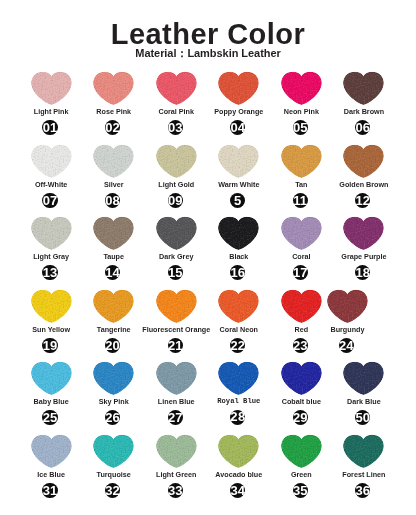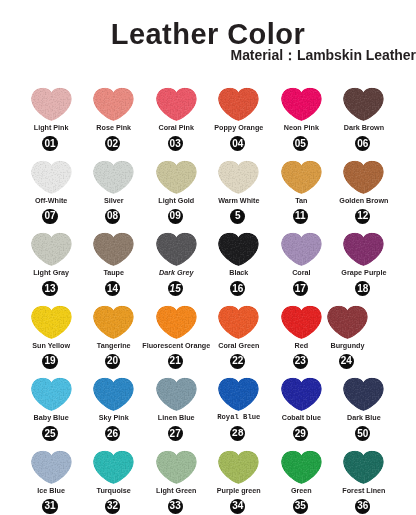--- a/index.html
+++ b/index.html
@@ -1,30 +1,30 @@
 <!DOCTYPE html>
 <html><head>
 <meta charset="utf-8">
 <style>
   html,body{margin:0;padding:0;}
   body{width:416px;height:515px;background:#fff;-webkit-font-smoothing:antialiased;
        font-family:"Liberation Sans",sans-serif;color:#231f20;overflow:hidden;}
   #page{position:relative;width:416px;height:515px;transform:translateZ(0);}
   #title{position:absolute;left:0;top:19.5px;width:416px;text-align:center;
          font-size:29px;font-weight:bold;letter-spacing:0.45px;line-height:1;}
-  #subtitle{position:absolute;left:0;top:47.7px;width:416px;text-align:right;
-            font-size:14px;font-weight:bold;line-height:1;letter-spacing:-0.05px;}
-  #grid{position:absolute;left:0;top:0;width:416px;height:443px;margin-top:16px;}
+  #subtitle{position:absolute;left:0;top:47.7px;width:416px;text-align:center;
+            font-size:11px;font-weight:bold;line-height:1;letter-spacing:-0.05px;}
+  #grid{position:absolute;left:0;top:0;width:416px;height:443px;}
   .cell{position:absolute;width:62.55px;height:73px;}
   .hw{position:absolute;left:0;top:0;width:42.9px;height:34.6px;}
   .hw svg{display:block;width:42.9px;height:34.6px;}
   .cname{position:absolute;left:-16px;top:37.1px;width:74.9px;text-align:center;
          font-size:7.2px;font-weight:bold;white-space:nowrap;line-height:1;}
   .badge{position:absolute;left:12.75px;top:49.1px;width:15.2px;height:15.2px;border-radius:50%;
-         background:#0d0d0d;color:#fff;font-size:10px;font-weight:bold;
+         background:#0d0d0d;color:#fff;font-size:13px;font-weight:bold;
          display:flex;align-items:center;justify-content:center;line-height:1;}
 </style>
 </head>
 <body>
 
 <svg width="0" height="0" style="position:absolute" aria-hidden="true">
   <defs>
     <filter id="grainD" x="0" y="0" width="100%" height="100%">
       <feTurbulence type="fractalNoise" baseFrequency="0.72" numOctaves="4" seed="11" result="t"></feTurbulence>
       <feColorMatrix in="t" type="matrix" values="0 0 0 0 0   0 0 0 0 0   0 0 0 0 0   1 0 0 0 -0.5"></feColorMatrix>
@@ -285,21 +285,21 @@
               <rect x="0" y="0" width="42.9" height="34.6" filter="url(#grainD)" opacity="0.30"></rect>
               <rect x="0" y="0" width="42.9" height="34.6" filter="url(#grainL)" opacity="0.32"></rect>
             </g>
           </svg>
         </div>
         <div class="cname">Taupe</div>
         <div class="badge">
           <span>14</span>
         </div>
       </div>
-      <div class="cell" style="left: 154.8px; top: 216.15px; font-style: italic;">
+      <div class="cell" style="left: 154.8px; top: 216.15px;">
         <div class="hw">
           <svg viewBox="0 0 42.9 34.6">
             <clipPath id="hc14">
               <path d="M21.45 4.90C19.78 1.86 16.10 0.56 12.78 0.73C9.43 0.75 5.91 1.76 3.72 4.45C1.56 6.99 0.72 10.53 1.25 13.80C1.71 17.12 3.41 20.13 5.49 22.69C7.62 25.25 10.05 27.55 12.76 29.48C15.45 31.32 18.21 33.29 21.45 34.00C24.69 33.29 27.45 31.32 30.14 29.48C32.85 27.55 35.28 25.25 37.41 22.69C39.49 20.13 41.19 17.12 41.65 13.80C42.18 10.53 41.34 6.99 39.18 4.45C36.99 1.76 33.47 0.75 30.12 0.73C26.80 0.56 23.12 1.86 21.45 4.90Z"></path>
             </clipPath>
             <g clip-path="url(#hc14)">
               <path d="M21.45 4.90C19.78 1.86 16.10 0.56 12.78 0.73C9.43 0.75 5.91 1.76 3.72 4.45C1.56 6.99 0.72 10.53 1.25 13.80C1.71 17.12 3.41 20.13 5.49 22.69C7.62 25.25 10.05 27.55 12.76 29.48C15.45 31.32 18.21 33.29 21.45 34.00C24.69 33.29 27.45 31.32 30.14 29.48C32.85 27.55 35.28 25.25 37.41 22.69C39.49 20.13 41.19 17.12 41.65 13.80C42.18 10.53 41.34 6.99 39.18 4.45C36.99 1.76 33.47 0.75 30.12 0.73C26.80 0.56 23.12 1.86 21.45 4.90Z" fill="#565558"></path>
               <rect x="0" y="0" width="42.9" height="34.6" filter="url(#grainD)" opacity="0.30"></rect>
               <rect x="0" y="0" width="42.9" height="34.6" filter="url(#grainL)" opacity="0.32"></rect>
             </g>
@@ -424,21 +424,21 @@
             <clipPath id="hc21">
               <path d="M21.45 4.90C19.78 1.86 16.10 0.56 12.78 0.73C9.43 0.75 5.91 1.76 3.72 4.45C1.56 6.99 0.72 10.53 1.25 13.80C1.71 17.12 3.41 20.13 5.49 22.69C7.62 25.25 10.05 27.55 12.76 29.48C15.45 31.32 18.21 33.29 21.45 34.00C24.69 33.29 27.45 31.32 30.14 29.48C32.85 27.55 35.28 25.25 37.41 22.69C39.49 20.13 41.19 17.12 41.65 13.80C42.18 10.53 41.34 6.99 39.18 4.45C36.99 1.76 33.47 0.75 30.12 0.73C26.80 0.56 23.12 1.86 21.45 4.90Z"></path>
             </clipPath>
             <g clip-path="url(#hc21)">
               <path d="M21.45 4.90C19.78 1.86 16.10 0.56 12.78 0.73C9.43 0.75 5.91 1.76 3.72 4.45C1.56 6.99 0.72 10.53 1.25 13.80C1.71 17.12 3.41 20.13 5.49 22.69C7.62 25.25 10.05 27.55 12.76 29.48C15.45 31.32 18.21 33.29 21.45 34.00C24.69 33.29 27.45 31.32 30.14 29.48C32.85 27.55 35.28 25.25 37.41 22.69C39.49 20.13 41.19 17.12 41.65 13.80C42.18 10.53 41.34 6.99 39.18 4.45C36.99 1.76 33.47 0.75 30.12 0.73C26.80 0.56 23.12 1.86 21.45 4.90Z" fill="#ea5a2a"></path>
               <rect x="0" y="0" width="42.9" height="34.6" filter="url(#grainD)" opacity="0.30"></rect>
               <rect x="0" y="0" width="42.9" height="34.6" filter="url(#grainL)" opacity="0.32"></rect>
             </g>
           </svg>
         </div>
-        <div class="cname">Coral Green</div>
+        <div class="cname">Coral Neon</div>
         <div class="badge">
           <span>22</span>
         </div>
       </div>
       <div class="cell" style="left: 279.9px; top: 288.65px;">
         <div class="hw">
           <svg viewBox="0 0 42.9 34.6">
             <clipPath id="hc22">
               <path d="M21.45 4.90C19.78 1.86 16.10 0.56 12.78 0.73C9.43 0.75 5.91 1.76 3.72 4.45C1.56 6.99 0.72 10.53 1.25 13.80C1.71 17.12 3.41 20.13 5.49 22.69C7.62 25.25 10.05 27.55 12.76 29.48C15.45 31.32 18.21 33.29 21.45 34.00C24.69 33.29 27.45 31.32 30.14 29.48C32.85 27.55 35.28 25.25 37.41 22.69C39.49 20.13 41.19 17.12 41.65 13.80C42.18 10.53 41.34 6.99 39.18 4.45C36.99 1.76 33.47 0.75 30.12 0.73C26.80 0.56 23.12 1.86 21.45 4.90Z"></path>
             </clipPath>
@@ -640,21 +640,21 @@
             <clipPath id="hc33">
               <path d="M21.45 4.90C19.78 1.86 16.10 0.56 12.78 0.73C9.43 0.75 5.91 1.76 3.72 4.45C1.56 6.99 0.72 10.53 1.25 13.80C1.71 17.12 3.41 20.13 5.49 22.69C7.62 25.25 10.05 27.55 12.76 29.48C15.45 31.32 18.21 33.29 21.45 34.00C24.69 33.29 27.45 31.32 30.14 29.48C32.85 27.55 35.28 25.25 37.41 22.69C39.49 20.13 41.19 17.12 41.65 13.80C42.18 10.53 41.34 6.99 39.18 4.45C36.99 1.76 33.47 0.75 30.12 0.73C26.80 0.56 23.12 1.86 21.45 4.90Z"></path>
             </clipPath>
             <g clip-path="url(#hc33)">
               <path d="M21.45 4.90C19.78 1.86 16.10 0.56 12.78 0.73C9.43 0.75 5.91 1.76 3.72 4.45C1.56 6.99 0.72 10.53 1.25 13.80C1.71 17.12 3.41 20.13 5.49 22.69C7.62 25.25 10.05 27.55 12.76 29.48C15.45 31.32 18.21 33.29 21.45 34.00C24.69 33.29 27.45 31.32 30.14 29.48C32.85 27.55 35.28 25.25 37.41 22.69C39.49 20.13 41.19 17.12 41.65 13.80C42.18 10.53 41.34 6.99 39.18 4.45C36.99 1.76 33.47 0.75 30.12 0.73C26.80 0.56 23.12 1.86 21.45 4.90Z" fill="#a2b85a"></path>
               <rect x="0" y="0" width="42.9" height="34.6" filter="url(#grainD)" opacity="0.30"></rect>
               <rect x="0" y="0" width="42.9" height="34.6" filter="url(#grainL)" opacity="0.32"></rect>
             </g>
           </svg>
         </div>
-        <div class="cname">Purple green</div>
+        <div class="cname">Avocado blue</div>
         <div class="badge">
           <span>34</span>
         </div>
       </div>
       <div class="cell" style="left: 279.9px; top: 433.65px;">
         <div class="hw">
           <svg viewBox="0 0 42.9 34.6">
             <clipPath id="hc34">
               <path d="M21.45 4.90C19.78 1.86 16.10 0.56 12.78 0.73C9.43 0.75 5.91 1.76 3.72 4.45C1.56 6.99 0.72 10.53 1.25 13.80C1.71 17.12 3.41 20.13 5.49 22.69C7.62 25.25 10.05 27.55 12.76 29.48C15.45 31.32 18.21 33.29 21.45 34.00C24.69 33.29 27.45 31.32 30.14 29.48C32.85 27.55 35.28 25.25 37.41 22.69C39.49 20.13 41.19 17.12 41.65 13.80C42.18 10.53 41.34 6.99 39.18 4.45C36.99 1.76 33.47 0.75 30.12 0.73C26.80 0.56 23.12 1.86 21.45 4.90Z"></path>
             </clipPath>

